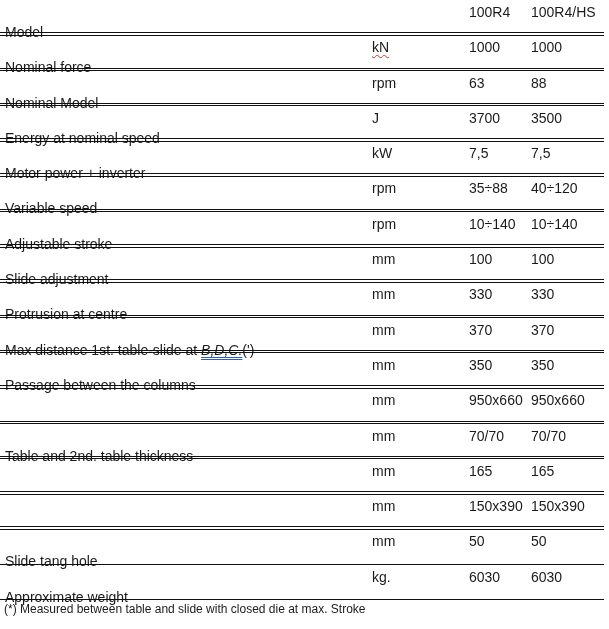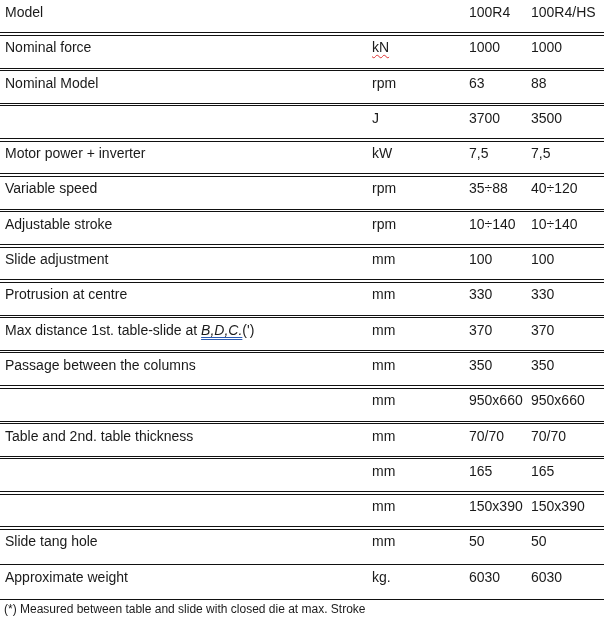--- a/index.html
+++ b/index.html
@@ -26,21 +26,21 @@
     position: relative;
     height: 35.3px;
     box-sizing: border-box;
   }
   .row .cell {
     position: absolute;
     top: 4px;
     white-space: nowrap;
     line-height: 17px;
   }
-  .c-param { left: 5px; }
+  .c-param { left: 5px; margin-top: 20px; }
   .c-unit  { left: 372px; }
   .c-v1    { left: 469px; }
   .c-v2    { left: 531px; }
 
   .sep {
     position: absolute;
     left: 0;
     right: 0;
     top: -3px;
     height: 1px;
@@ -97,20 +97,21 @@
   <div class="row">
     <div class="sep double"></div>
     <span class="cell c-param">Nominal Model</span>
     <span class="cell c-unit">rpm</span>
     <span class="cell c-v1">63</span>
     <span class="cell c-v2">88</span>
   </div>
 
   <div class="row">
     <div class="sep double"></div>
+    <span class="cell c-param">Energy at nominal speed</span>
     <span class="cell c-unit">J</span>
     <span class="cell c-v1">3700</span>
     <span class="cell c-v2">3500</span>
   </div>
 
   <div class="row">
     <div class="sep double"></div>
     <span class="cell c-param">Motor power + inverter</span>
     <span class="cell c-unit">kW</span>
     <span class="cell c-v1">7,5</span>

